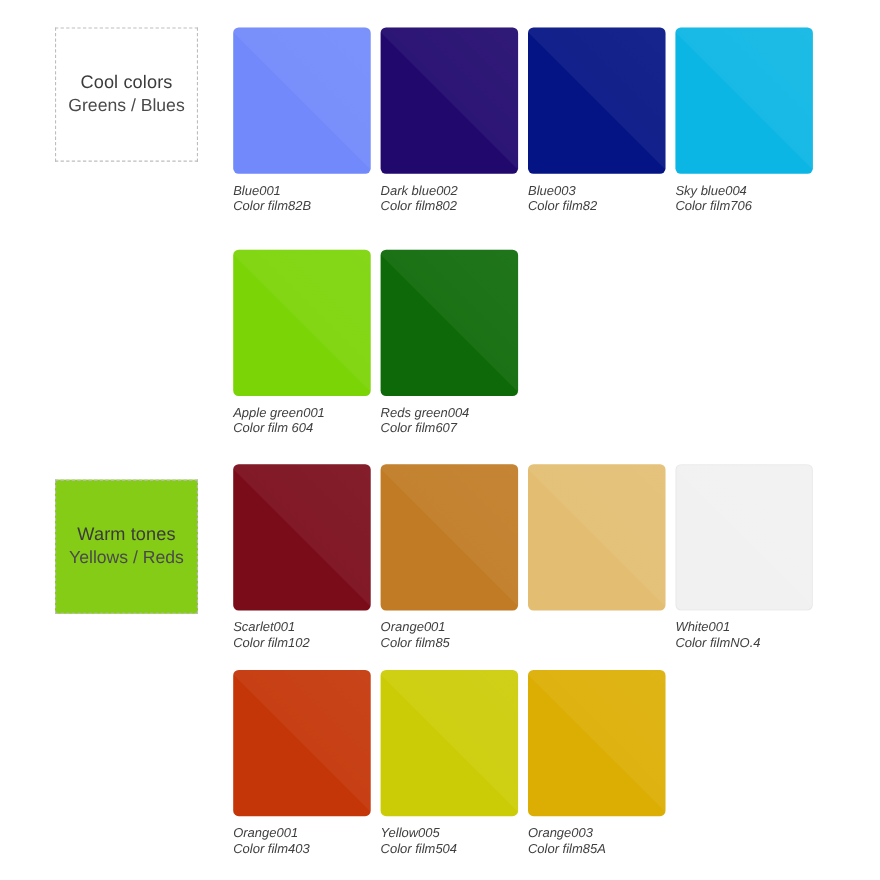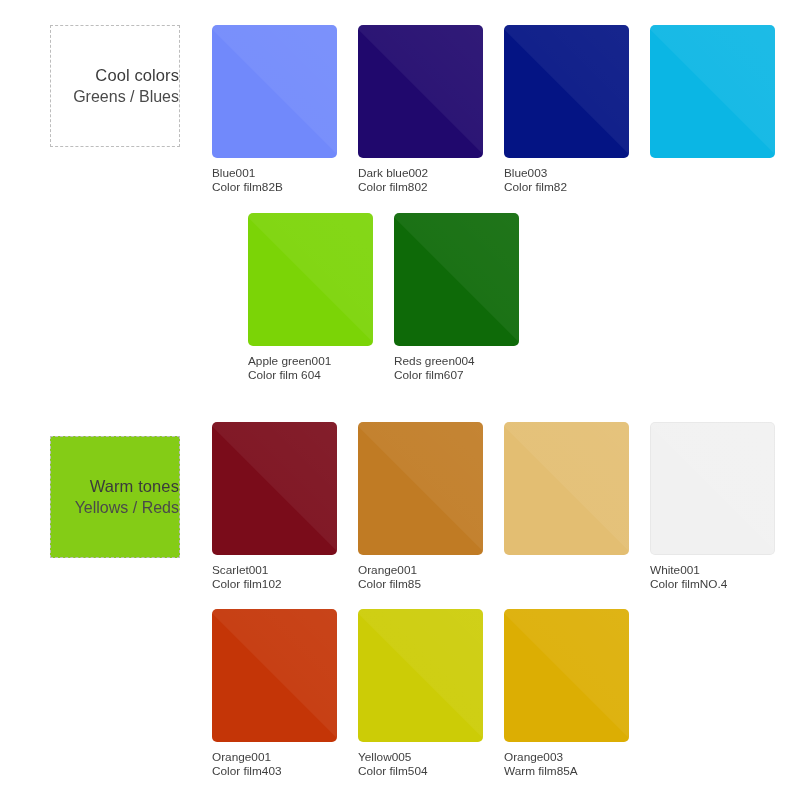--- a/index.html
+++ b/index.html
@@ -27,21 +27,21 @@
 
   
   .category-box {
     position: absolute;
     width: 130px;
     height: 122px;
     border: 1px dashed #bdbdbd;
     box-sizing: border-box;
     display: flex;
     flex-direction: column;
-    align-items: flex-end;
+    align-items: center;
     justify-content: center;
   }
   .category-box.cool {
     left: 50px;
     top: 25px;
     background: #ffffff;
   }
   .category-box.warm {
     left: 50px;
     top: 436px;
@@ -60,21 +60,22 @@
     margin-top: 2px;
     line-height: 1.2;
     white-space: nowrap;
   }
 
   
   .swatch-row {
     position: absolute;
     left: 212px;
     display: flex;
-    gap: 12px;
+    gap: 0;
+    font-style: italic;
   }
   .swatch-cell {
     width: 130px;
     margin-right: 4px;
     position: relative;
   }
   .swatch-cell:last-child { margin-right: 0; }
 
   .swatch-chip {
     width: 125px;
@@ -105,21 +106,21 @@
     font-size: 11.8px;
     line-height: 14.4px;
     color: #3f3f3f;
     white-space: nowrap;
   }
   .swatch-label .name { display: block; }
   .swatch-label .code { display: block; }
 
   
   #row-cool-1 { top: 25px; }
-  #row-cool-2 { top: 213px; margin-left: 36px; }
+  #row-cool-2 { top: 227px; }
   #row-warm-1 { top: 422px; }
   #row-warm-2 { top: 609px; }
 </style>
 </head>
 <body>
 
 <div class="sheet">
 
   <div class="category-box cool">
     <div class="category-title">Cool colors</div>
@@ -156,20 +157,24 @@
         </div>
         <div class="swatch-label">
           <span class="name">Blue003</span>
           <span class="code">Color film82</span>
         </div>
       </div>
       <div class="swatch-cell">
         <div class="swatch-chip" style="background: rgb(11, 182, 228);">
           <div class="sheen"></div>
         </div>
+        <div class="swatch-label">
+          <span class="name">Sky blue004</span>
+          <span class="code">Color film706</span>
+        </div>
       </div>
     </div>
   <div class="swatch-row" id="row-cool-2">
       <div class="swatch-cell">
         <div class="swatch-chip" style="background: rgb(123, 212, 6);">
           <div class="sheen"></div>
         </div>
         <div class="swatch-label">
           <span class="name">Apple green001</span>
           <span class="code">Color film 604</span>
@@ -237,18 +242,18 @@
           <span class="name">Yellow005</span>
           <span class="code">Color film504</span>
         </div>
       </div>
       <div class="swatch-cell">
         <div class="swatch-chip" style="background: rgb(220, 174, 3);">
           <div class="sheen"></div>
         </div>
         <div class="swatch-label">
           <span class="name">Orange003</span>
-          <span class="code">Warm film85A</span>
+          <span class="code">Color film85A</span>
         </div>
       </div>
     </div>
 
 </div>
 
 </body></html>

